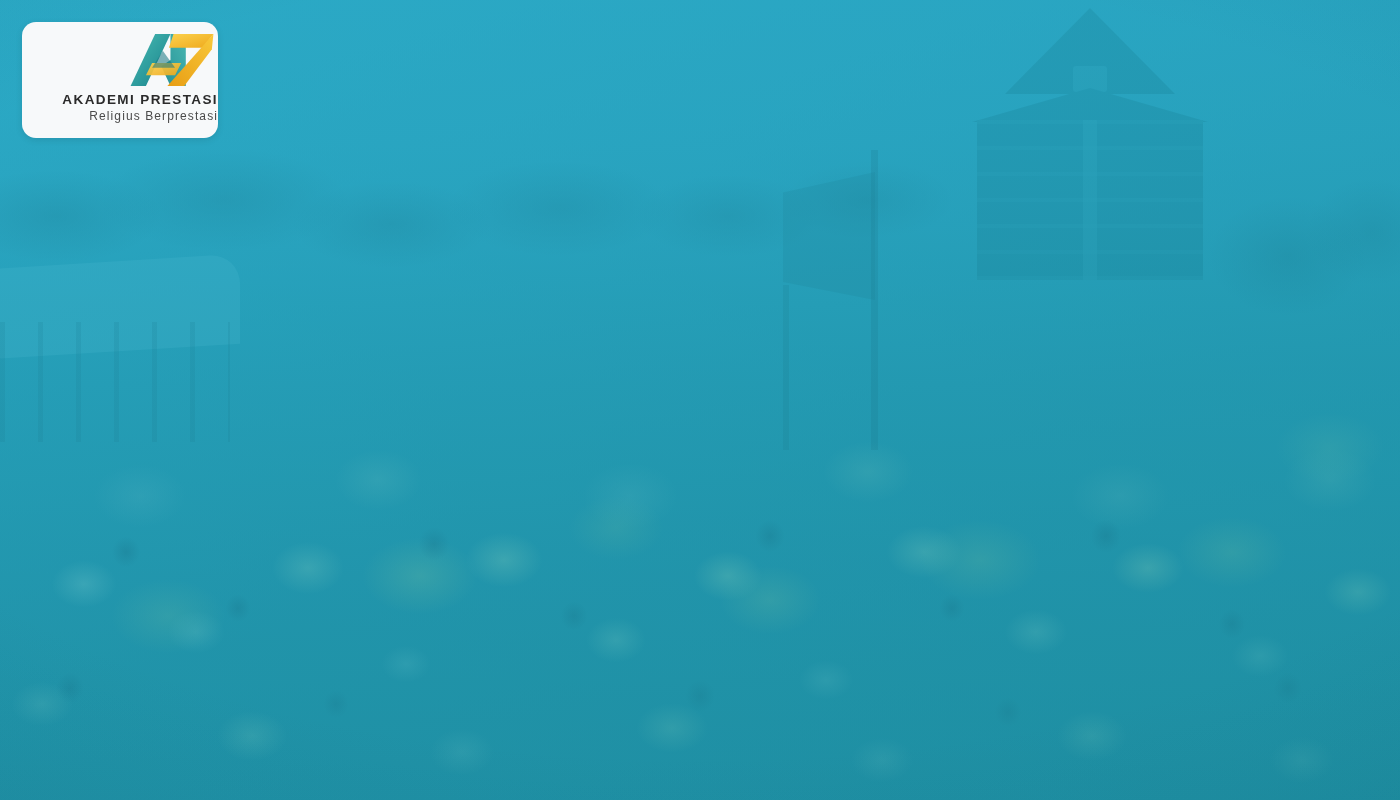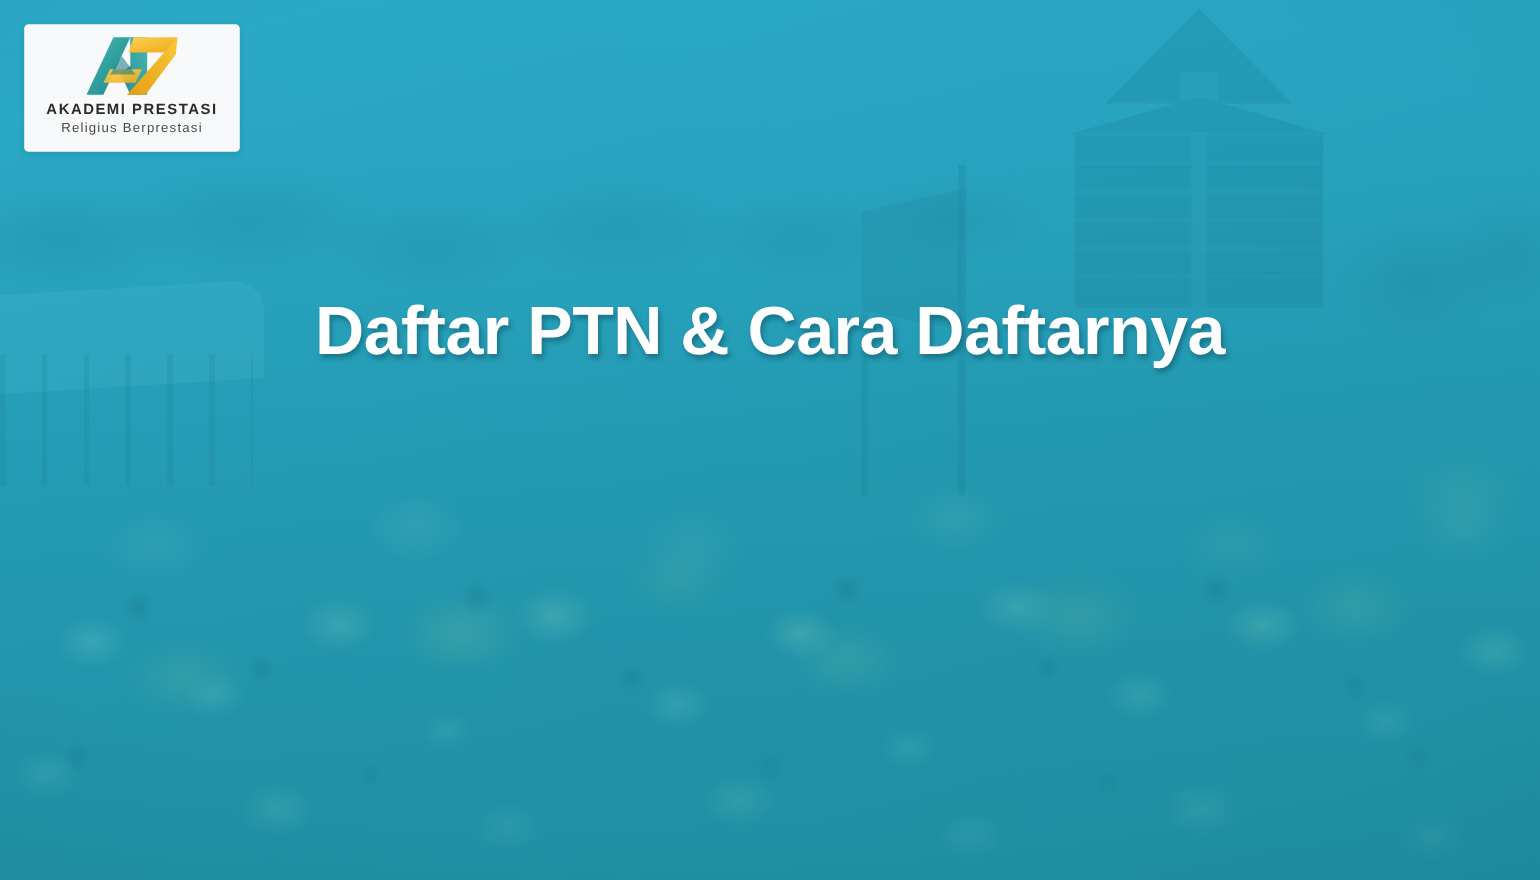--- a/index.html
+++ b/index.html
@@ -259,25 +259,25 @@
   }
 
   
   #logo-card {
     position: absolute;
     left: 22px;
     top: 22px;
     width: 196px;
     height: 116px;
     background: #f7f9fa;
-    border-radius: 4px;
+    border-radius: 14px;
     box-shadow: 0 2px 7px rgba(0,0,0,0.10);
     display: flex;
     flex-direction: column;
-    align-items: center;
+    align-items: flex-end;
     justify-content: flex-start;
     padding-top: 7px;
     box-sizing: border-box;
   }
   .logo-mark {
     width: 92px;
     height: 62px;
     display: block;
   }
   .logo-wordmark {
@@ -381,16 +381,15 @@
 
       <polygon points="34,44 72,44 64,60 26,60" fill="url(#gYellowA)" opacity="0.92"></polygon>
 
       <polygon points="48,28 64,50 34,50" fill="#14757F" opacity="0.55"></polygon>
     </svg>
     <div class="logo-wordmark">AKADEMI PRESTASI</div>
     <div class="logo-tagline">Religius Berprestasi</div>
   </div>
 
   <div id="headline">
-    <div class="headline-line">Daftar PTN &amp; Cara Daftarnya</div>
   </div>
 
 </div>
 
 </body></html>

